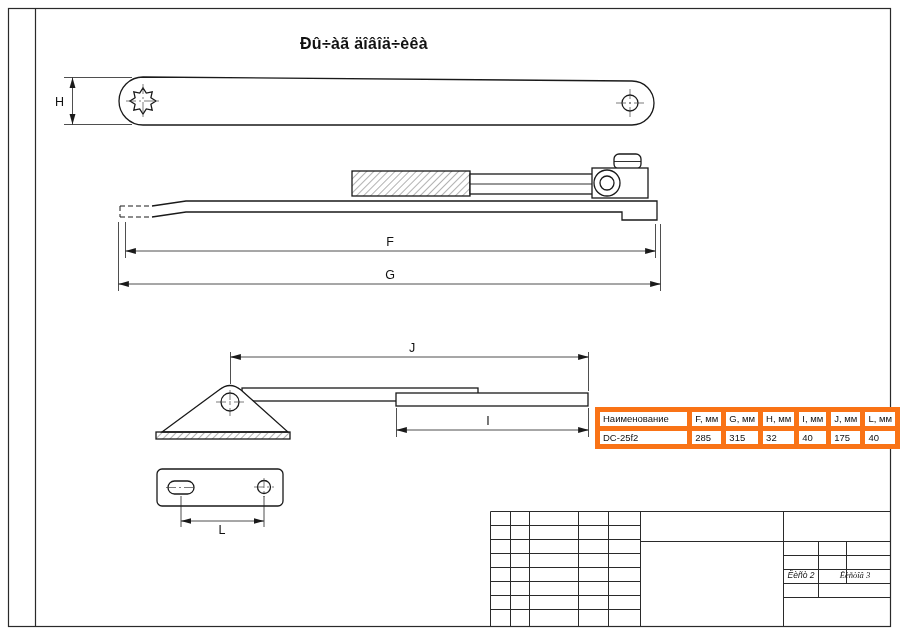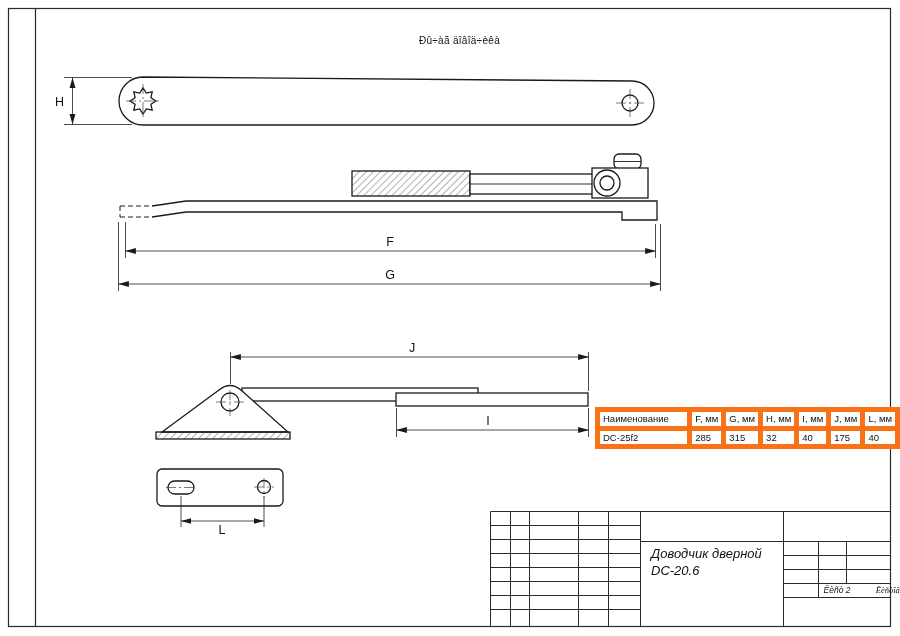--- a/index.html
+++ b/index.html
@@ -1,29 +1,29 @@
 <!DOCTYPE html>
 <html><head>
 <meta charset="utf-8">
 <style>
   html,body{margin:0;padding:0;background:#e8e8e8;}
   .sheet{position:relative;width:900px;height:636px;background:#ffffff;
          font-family:"Liberation Sans",sans-serif;overflow:hidden;margin:0 auto;}
   .sheet svg{position:absolute;left:0;top:0;}
-  .page-title{position:absolute;left:300px;top:35px;width:200px;text-align:right;
-              font-size:10px;font-weight:normal;letter-spacing:.3px;color:#111;}
+  .page-title{position:absolute;left:300px;top:35px;width:200px;text-align:left;
+              font-size:16px;font-weight:bold;letter-spacing:.3px;color:#111;}
   .dimtxt{font-family:"Liberation Sans",sans-serif;font-size:12.5px;fill:#111;}
   .spec{position:absolute;left:595px;top:407px;border-collapse:collapse;table-layout:fixed;
         background:#fff;font-size:9.5px;color:#111;}
   .spec td{border:5px solid #f97316;height:13.5px;line-height:13.5px;padding:0 3px;
            overflow:hidden;white-space:nowrap;}
   .tb-title{position:absolute;left:651px;top:545px;width:130px;font-style:italic;
             font-size:13px;line-height:17px;color:#111;}
-  .tb-small{position:absolute;top:585px;font-size:8.5px;font-style:italic;
-            text-align:center;color:#111;margin-left:36px;}
+  .tb-small{position:absolute;top:570px;font-size:8.5px;font-style:italic;
+            text-align:center;color:#111;}
   .tb-sheet{left:784px;width:34px;}
   .tb-sheets{left:820px;width:70px;font-family:Liberation Serif, serif;}
 </style>
 </head>
 <body>
 
 <div class="sheet">
 
   <svg width="900" height="636" viewBox="0 0 900 636">
     <defs>
@@ -177,20 +177,16 @@
       <td>285</td>
       <td>315</td>
       <td>32</td>
       <td>40</td>
       <td>175</td>
       <td>40</td>
     </tr>
   </tbody>
     </table>
 
-  <div class="tb-title">
-    <div>Доводчик дверной</div>
-    <div>DC-20.6</div>
-  </div>
   <div class="tb-small tb-sheet">Ëèñò  2</div>
   <div class="tb-small tb-sheets">Ëèñòîâ 3</div>
 
 </div>
 
 </body></html>

